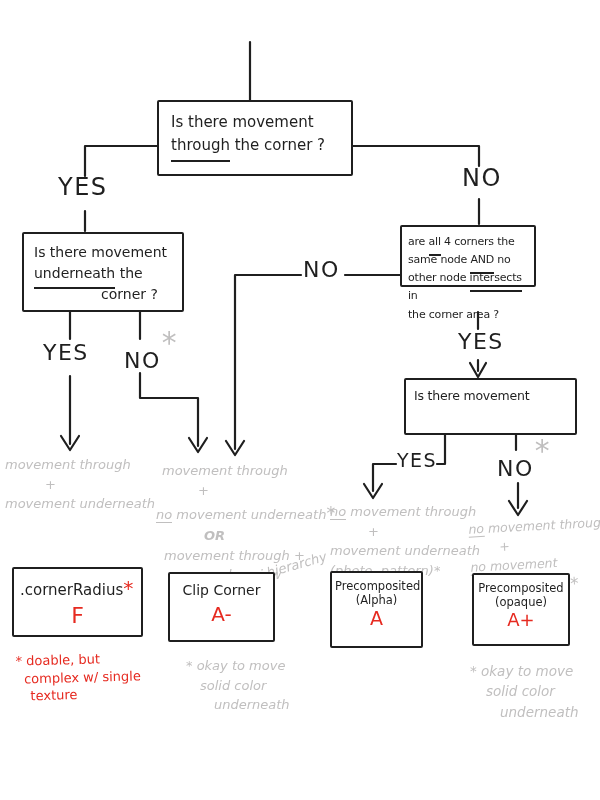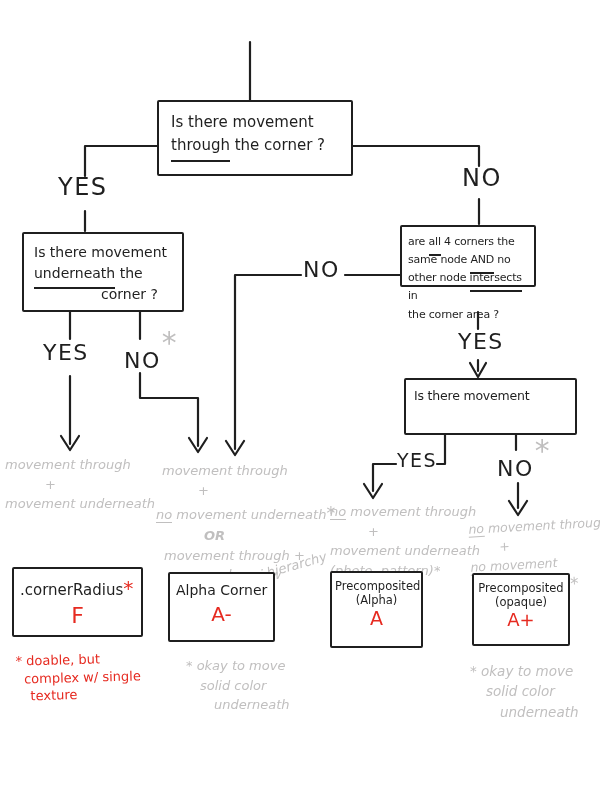--- a/index.html
+++ b/index.html
@@ -115,21 +115,21 @@
     <div><span class="gu">no</span><span> movement</span></div>
     <div style="margin-left:26px;"><span>underneath</span><span class="big-star">*</span></div>
   </div>
 
   <div class="box" style="left:12px; top:567px; width:131px; height:70px; padding:7px 6px;">
     <div class="bname" style="font-size:15px;"><span>.cornerRadius</span><span class="big-star" style="color:var(--red,#e62a20);">*</span></div>
     <div class="grade" style="font-size:22px; margin-top:3px;">F</div>
   </div>
 
   <div class="box" style="left:168px; top:572px; width:107px; height:70px; padding:8px 6px;">
-    <div class="bname" style="font-size:14px; text-align:center;">Alpha Corner</div>
+    <div class="bname" style="font-size:14px; text-align:center;">Clip Corner</div>
     <div class="grade" style="font-size:20px; margin-top:4px;">A-</div>
   </div>
 
   <div class="box" style="left:330px; top:571px; width:93px; height:77px; padding:6px 3px;">
     <div class="bname" style="font-size:11.5px; text-align:center;">Precomposited</div>
     <div class="bname" style="font-size:11.5px; text-align:center;">(Alpha)</div>
     <div class="grade" style="font-size:19px;">A</div>
   </div>
 
   <div class="box" style="left:472px; top:573px; width:98px; height:73px; padding:6px 3px;">

